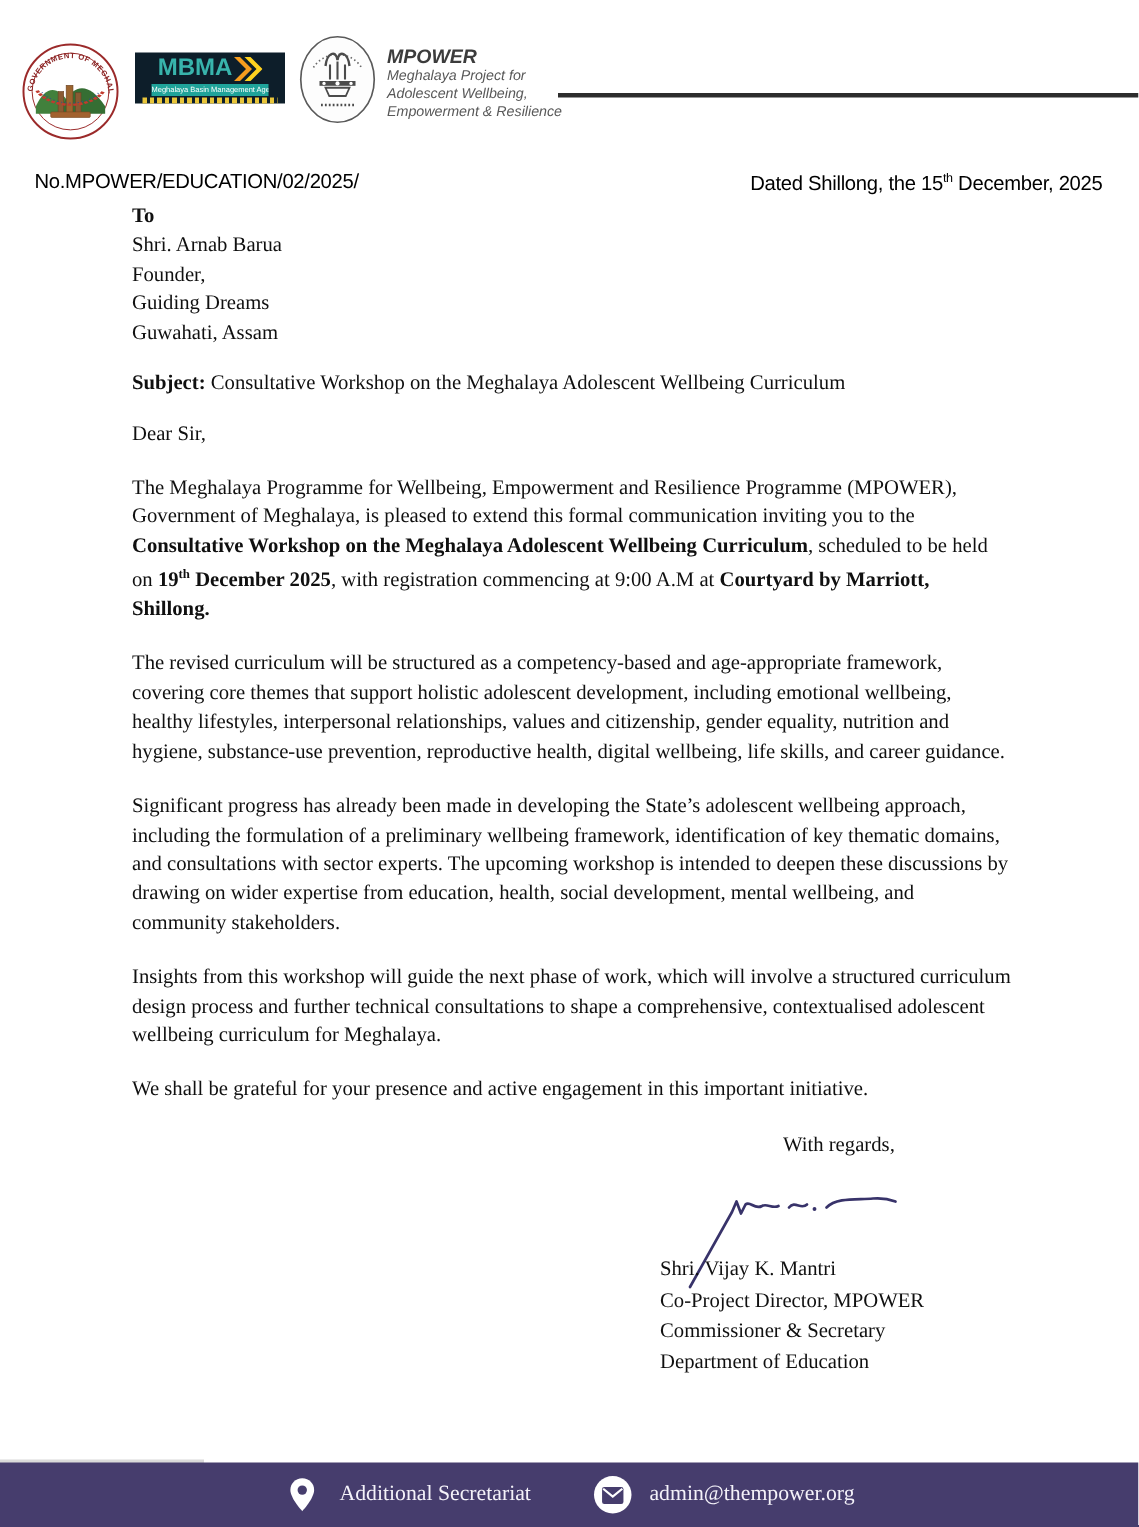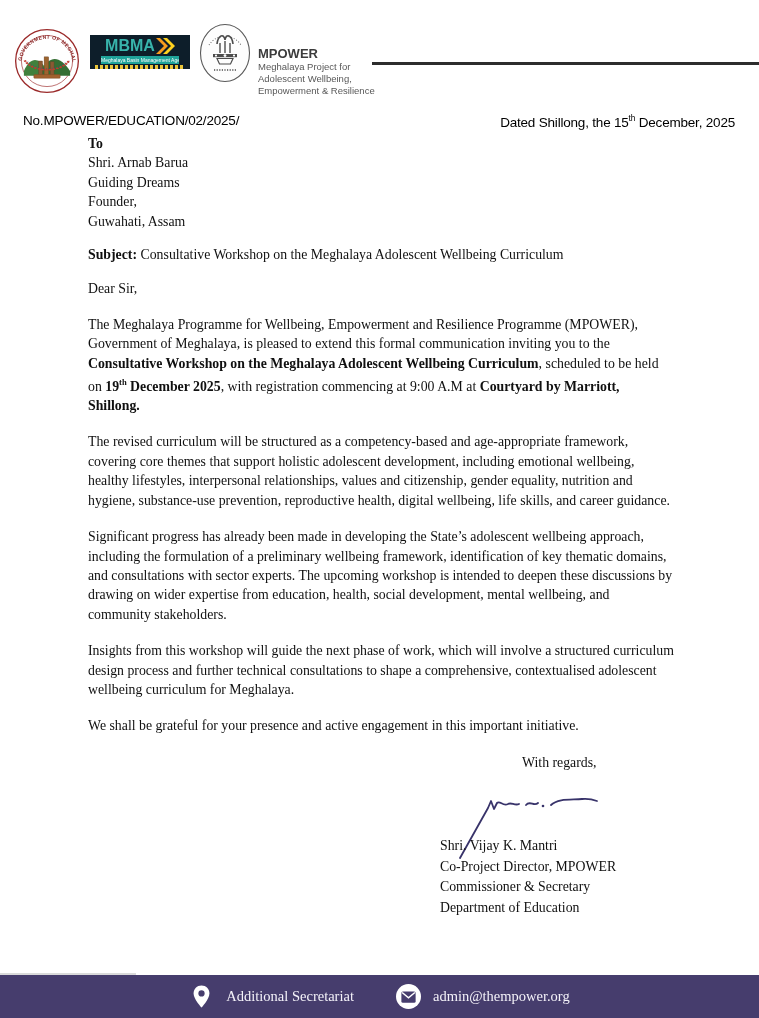--- a/index.html
+++ b/index.html
@@ -14,22 +14,22 @@
         justify-content:flex-start;padding-top:1px;box-sizing:border-box;}
   .mbma-row{display:flex;align-items:center;height:20px;}
   .mbma-word{font-family:"Liberation Sans",sans-serif;font-weight:bold;
              font-size:16px;line-height:16px;color:#38b4ac;letter-spacing:0;}
   .mbma-strip{width:78px;height:8px;background:#1fa39a;color:#ffffff;
               font-family:"Liberation Sans",sans-serif;font-size:5px;line-height:8px;
               text-align:center;white-space:nowrap;overflow:hidden;}
   .mbma-tag{width:90px;height:4px;margin-top:1px;
             background:repeating-linear-gradient(90deg,#e8c53a 0 3px,transparent 3px 5px);}
   .emblem{position:absolute;left:185px;top:1px;width:52px;height:60px;}
-  .mpower-block{position:absolute;left:244px;top:24px;width:130px;
-                font-family:"Liberation Sans",sans-serif;}
+  .mpower-block{position:absolute;left:244px;top:8px;width:130px;
+                font-family:"Liberation Sans",sans-serif;font-style:italic;}
   .mpower-title{font-size:13px;font-weight:bold;color:#3c3c3c;line-height:15px;}
   .mpower-line{font-size:9.5px;color:#585858;line-height:12px;font-weight:500;}
   .header-rule{position:absolute;left:358px;right:0;top:40px;height:3px;background:#2d2d2d;}
 
   
   .refline{position:absolute;top:113px;left:23px;right:24px;display:flex;
            justify-content:space-between;font-family:"Liberation Sans",sans-serif;
            font-weight:normal;font-size:13.5px;color:#000;letter-spacing:-0.2px;}
   sup{font-size:0.62em;}
 
@@ -123,22 +123,22 @@
   <div class="refline">
     <span>No.MPOWER/EDUCATION/02/2025/</span>
     <span><span>Dated Shillong, the 15</span><sup>th</sup><span> December, 2025</span></span>
   </div>
 
   <div class="letter">
 
     <div class="to-block">
       <div class="b">To</div>
       <div>Shri. Arnab Barua</div>
+      <div>Founder,</div>
       <div>Guiding Dreams</div>
-      <div>Founder,</div>
       <div>Guwahati, Assam</div>
     </div>
 
     <div class="subject">
       <span class="b">Subject:</span><span> Consultative Workshop on the Meghalaya Adolescent Wellbeing Curriculum</span>
     </div>
 
     <div class="salutation">Dear Sir,</div>
 
     <p class="para"><span>The Meghalaya Programme for Wellbeing, Empowerment and Resilience Programme (MPOWER), Government of Meghalaya, is pleased to extend this formal communication inviting you to the </span><span class="b">Consultative Workshop on the Meghalaya Adolescent Wellbeing Curriculum</span><span>, scheduled to be held on </span><span class="b">19</span><sup class="b">th</sup><span class="b"> December 2025</span><span>, with registration commencing at 9:00 A.M at </span><span class="b">Courtyard by Marriott, Shillong.</span></p>

